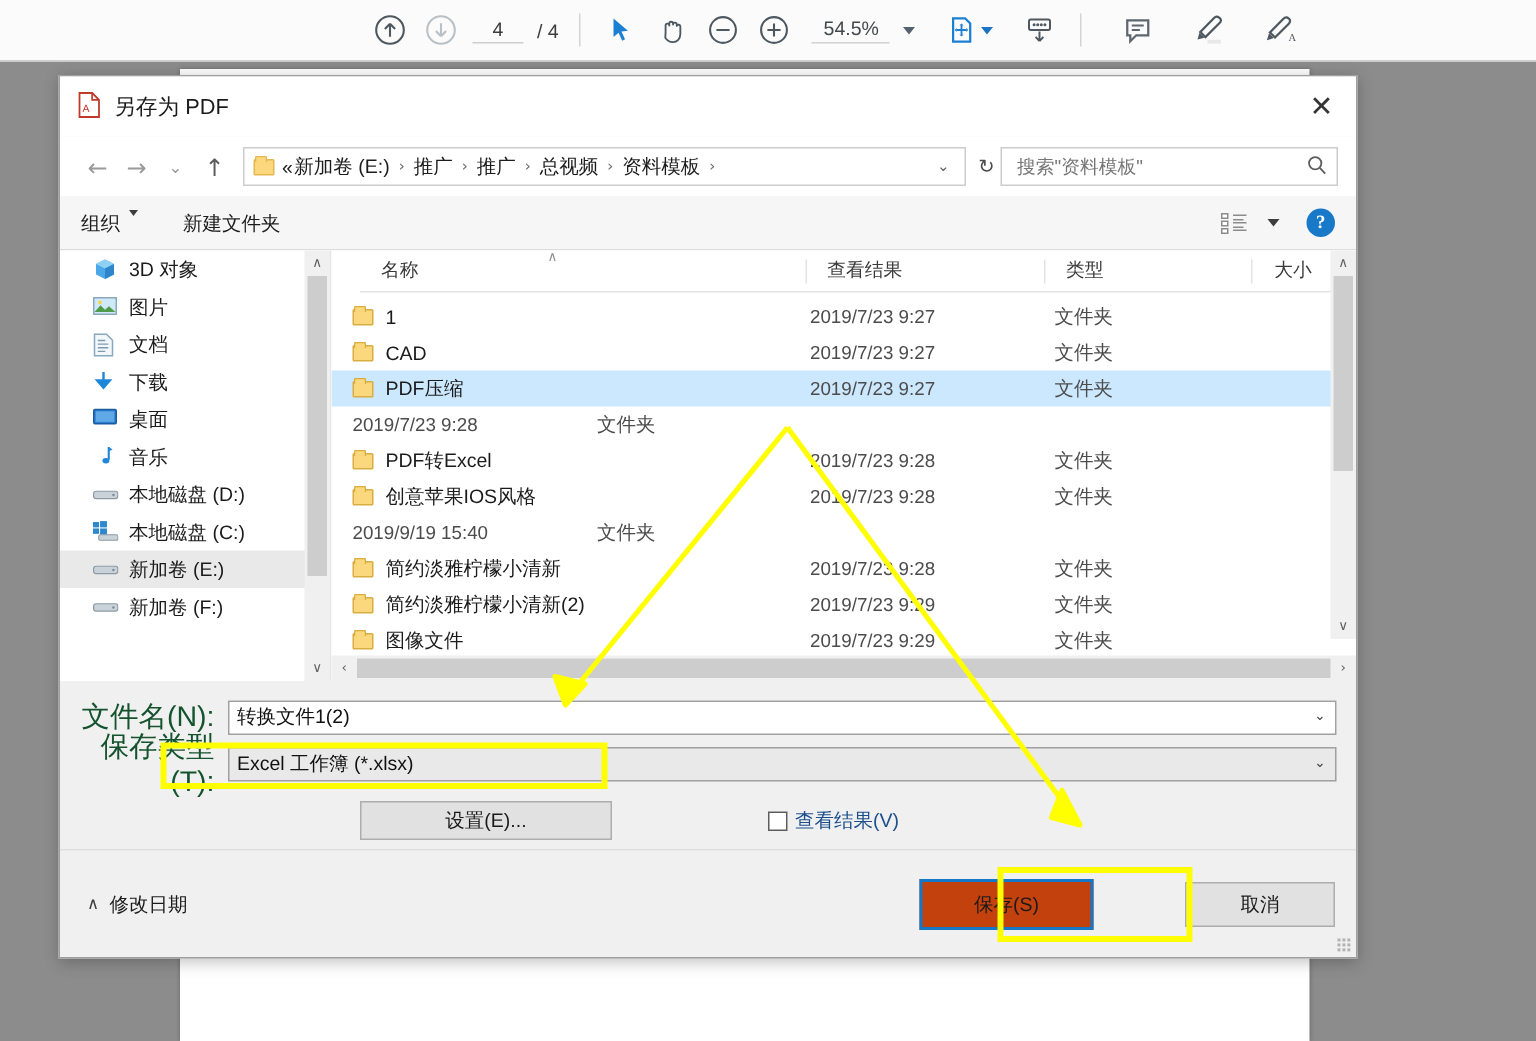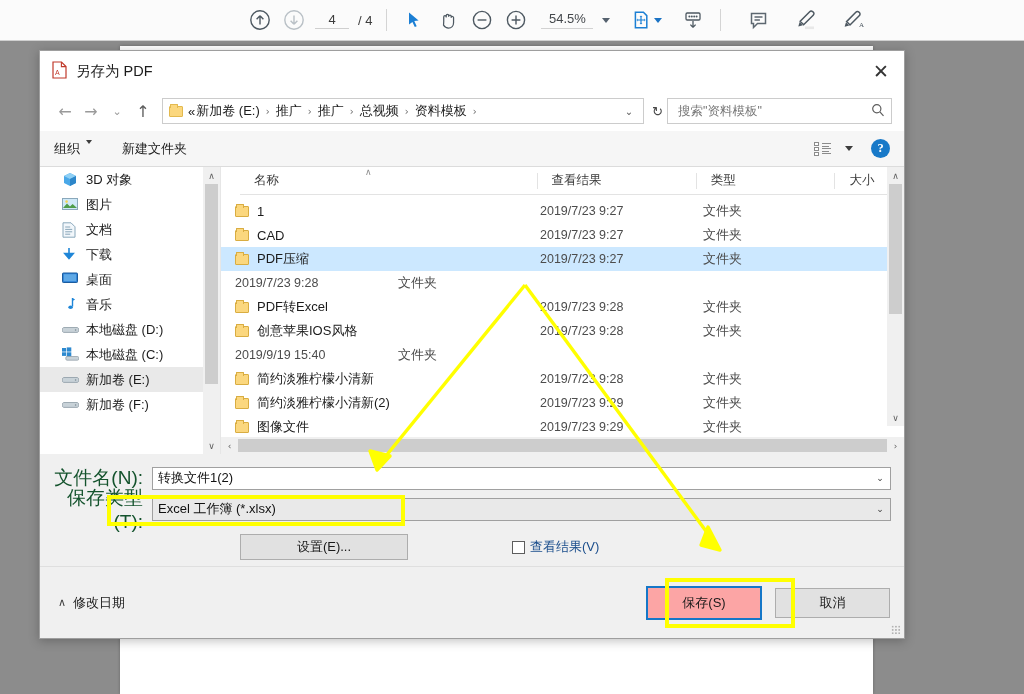--- a/index.html
+++ b/index.html
@@ -195,22 +195,22 @@
 
   
   #dlg-footer{
     position:absolute; left:0; bottom:0; width:100%; height:72px;
     background:#f0f0f0; border-top:1px solid #dfdfdf;
     display:flex; align-items:center; padding:0 14px 0 18px;
   }
   #hide-folders{ display:flex; align-items:center; font-size:13px; color:#1b1b1b;}
   #hide-folders .cv{ color:#3f3f3f; margin-right:7px; font-size:11px; font-family:"DejaVu Sans",sans-serif;}
   #footer-btns{ margin-left:auto; display:flex; align-items:center; gap:13px;}
-  #btn-save{ width:116px; height:34px; border:2px solid #1577c8; background:#fca5a5;}
-  #btn-cancel{ width:115px; height:30px; }
+  #btn-save{ width:116px; height:34px; border:2px solid #1577c8; background:#c2410c;}
+  #btn-cancel{ width:100px; height:30px;margin-left:48px; }
   #resize-grip{
     position:absolute; right:3px; bottom:3px; width:10px; height:10px;
     background-image:
       radial-gradient(#b2b2b2 40%, transparent 41%);
     background-size:3.3px 3.3px;
   }
 
   
   .hl{
     position:absolute; border:4px solid #ffff00; z-index:20; pointer-events:none;

